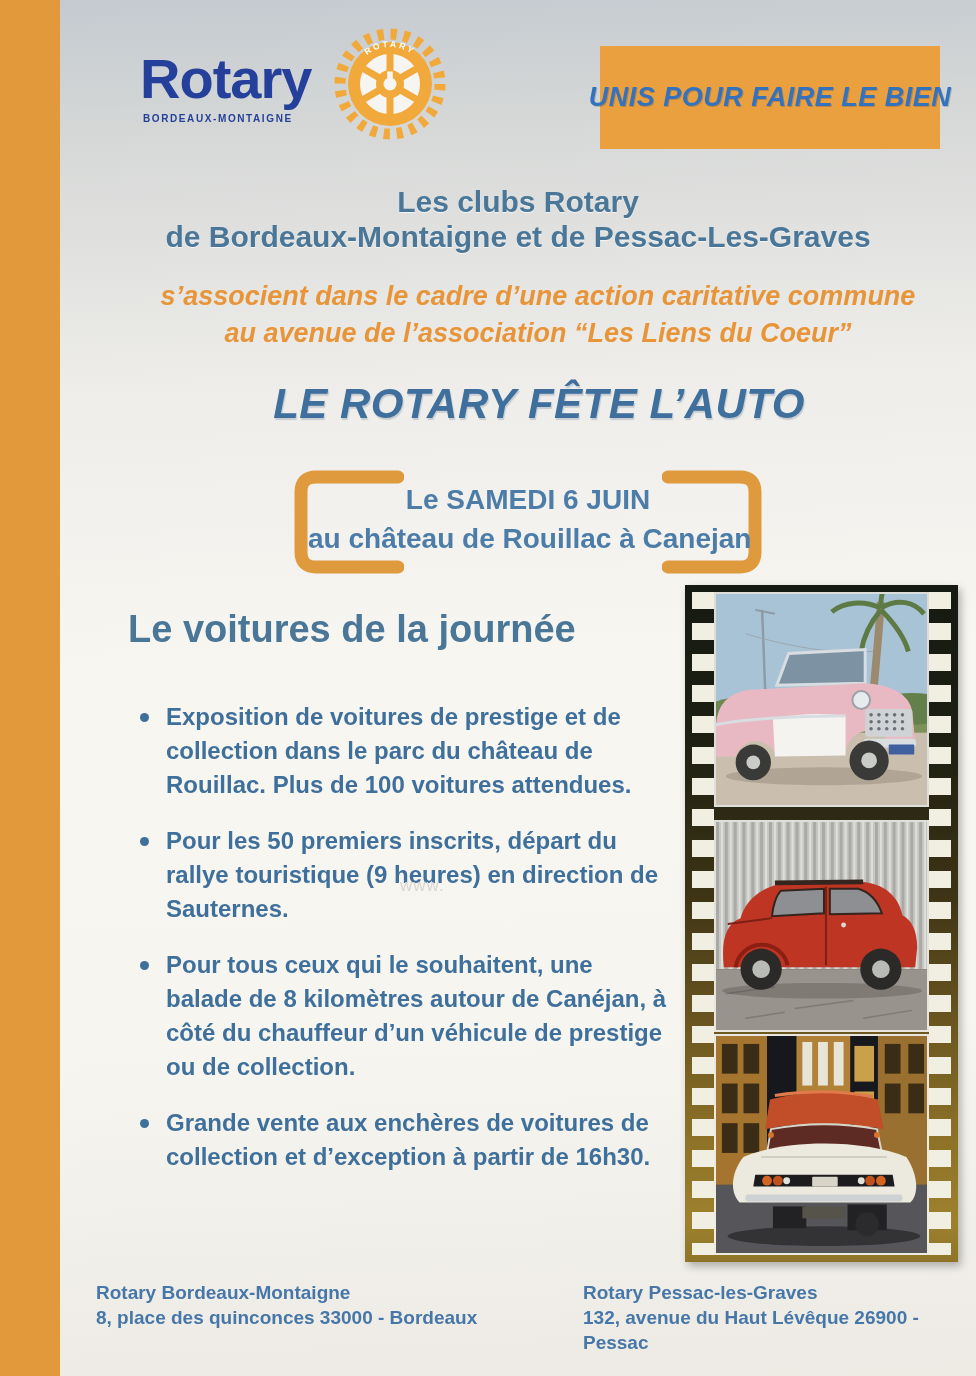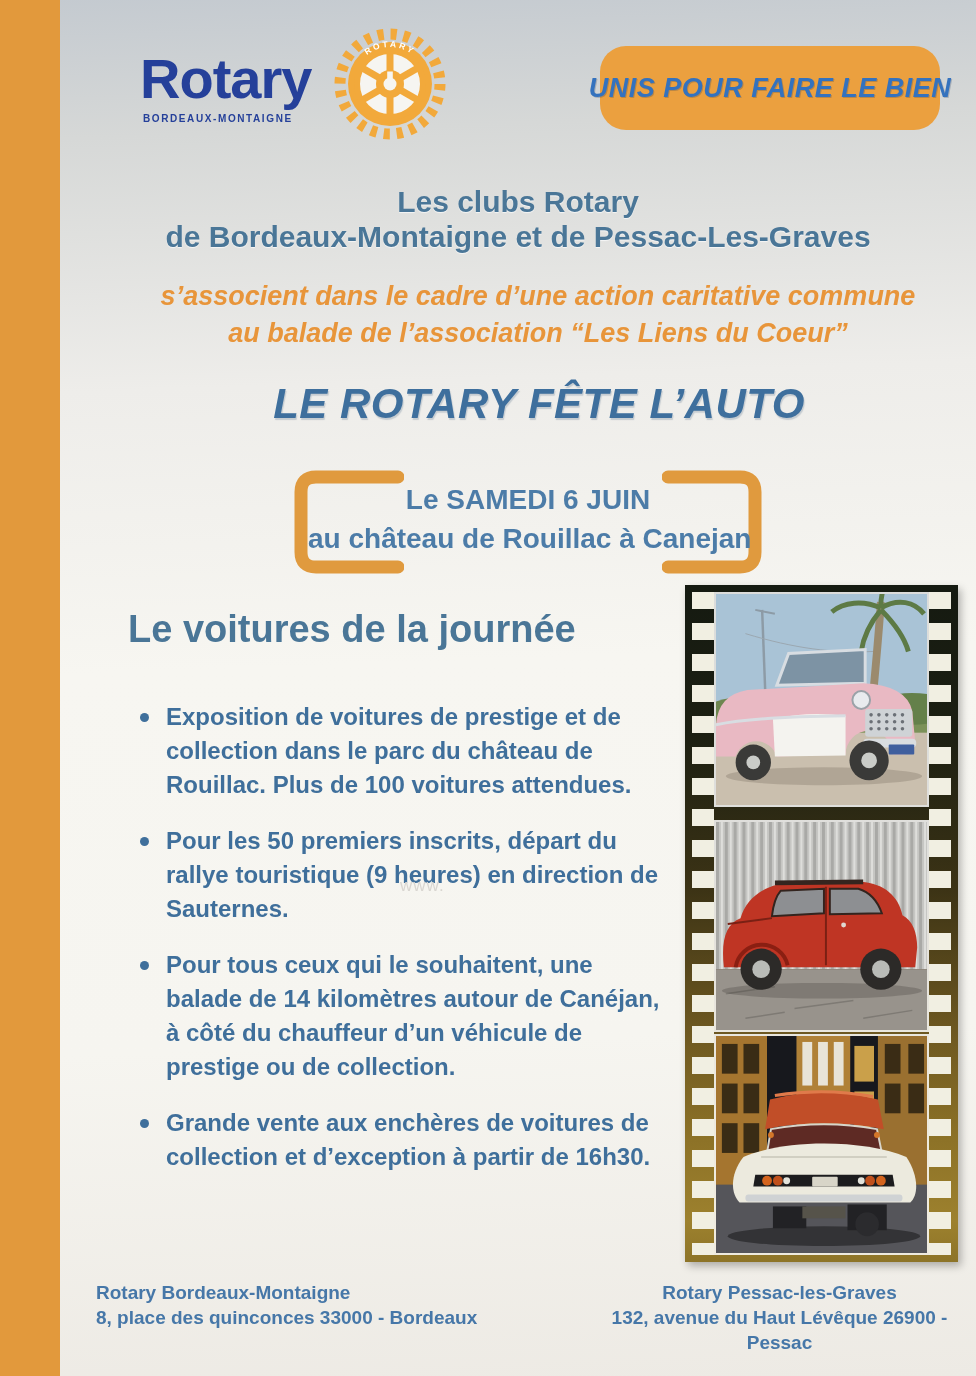--- a/index.html
+++ b/index.html
@@ -22,22 +22,22 @@
     position:absolute;left:140px;top:46px;
     font-size:56px;font-weight:bold;color:#25409a;letter-spacing:-1px;
   }
   .rotary-club{
     position:absolute;left:143px;top:113px;
     font-size:10px;font-weight:bold;color:#25409a;letter-spacing:1.6px;
   }
   .rotary-wheel{position:absolute;left:330px;top:24px;width:120px;height:120px;}
   
   .motto-banner{
-    position:absolute;left:600px;top:46px;width:340px;height:84px;
-    background:#eba03f;display:flex;align-items:center;justify-content:center;border-radius:26px;
+    position:absolute;left:600px;top:46px;width:340px;height:103px;
+    background:#eba03f;display:flex;align-items:center;justify-content:center;
   }
   .motto-banner span{
     font-size:27px;font-weight:bold;font-style:italic;color:#3472be;
     letter-spacing:.5px;text-shadow:1px 1px 0 rgba(40,60,90,.25);white-space:nowrap;
   }
   
   .intro-title{
     position:absolute;left:60px;top:184px;width:916px;text-align:center;
     font-size:30px;font-weight:bold;color:#4a7697;line-height:35px;
     text-shadow:0 1px 1px rgba(255,255,255,.7);
@@ -100,21 +100,21 @@
   .photo svg{display:block;width:100%;height:100%;}
   .photo1{top:7px;height:215px;}
   .photo2{top:235px;height:212px;}
   .photo3{top:449px;height:221px;}
   
   .footer-block{
     position:absolute;top:1280px;
     font-size:19px;font-weight:bold;color:#4677a8;line-height:25px;
   }
   .footer-block.left{left:96px;}
-  .footer-block.right{left:583px;text-align:center;}
+  .footer-block.right{left:583px;}
 </style>
 </head>
 <body>
 
 <div class="page">
 
   <div class="left-stripe"></div>
 
   <div class="rotary-word">Rotary</div>
   <div class="rotary-club">BORDEAUX-MONTAIGNE</div>
@@ -148,21 +148,21 @@
   <div class="motto-banner">
     <span>UNIS POUR FAIRE LE BIEN</span>
   </div>
 
   <div class="intro-title">
     <span>Les clubs Rotary</span><br>
     <span>de Bordeaux-Montaigne et de Pessac-Les-Graves</span>
   </div>
   <div class="intro-sub">
     <span>s’associent dans le cadre d’une action caritative commune</span><br>
-    <span>au balade de l’association “Les Liens du Coeur”</span>
+    <span>au avenue de l’association “Les Liens du Coeur”</span>
   </div>
   <div class="event-title">LE ROTARY FÊTE L’AUTO</div>
 
   <div class="date-box">
     <div class="bracket left">
       <svg viewBox="0 0 110 104" width="110" height="104">
         <path d="M 104,7 H 22 Q 7,7 7,22 V 82 Q 7,97 22,97 H 104" fill="none" stroke="#e09a3e" stroke-width="13" stroke-linecap="round"></path>
       </svg>
     </div>
     <div class="bracket right">
@@ -181,21 +181,21 @@
     <li>
       <span class="dot"></span>
       <span>Exposition de voitures de prestige et de collection dans le parc du château de Rouillac. Plus de 100 voitures attendues.</span>
     </li>
     <li>
       <span class="dot"></span>
       <span>Pour les 50 premiers inscrits, départ du rallye touristique (9 heures) en direction de Sauternes.</span>
     </li>
     <li>
       <span class="dot"></span>
-      <span>Pour tous ceux qui le souhaitent, une balade de 14 kilomètres autour de Canéjan, à côté du chauffeur d’un véhicule de prestige ou de collection.</span>
+      <span>Pour tous ceux qui le souhaitent, une balade de 8 kilomètres autour de Canéjan, à côté du chauffeur d’un véhicule de prestige ou de collection.</span>
     </li>
     <li>
       <span class="dot"></span>
       <span>Grande vente aux enchères de voitures de collection et d’exception à partir de 16h30.</span>
     </li>
   </ul>
 
   <div class="watermark">www.</div>
 
   <div class="film-strip">

